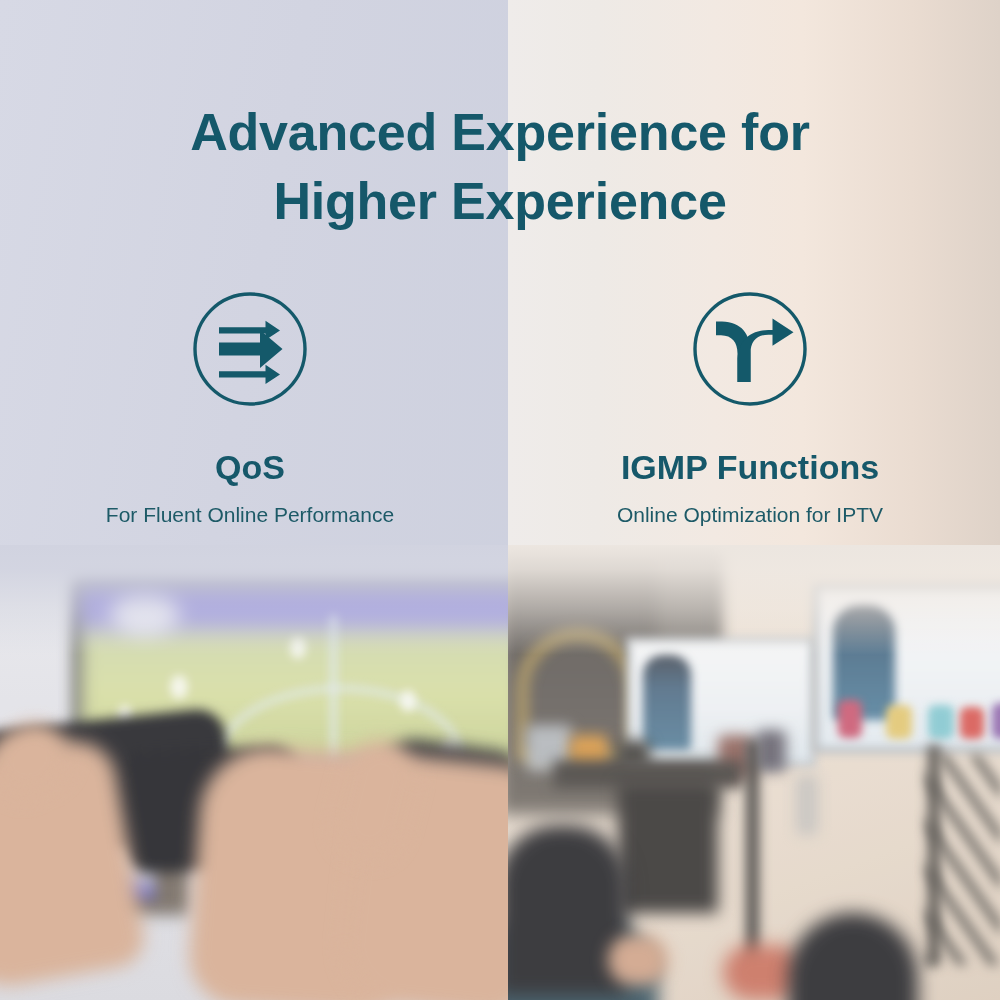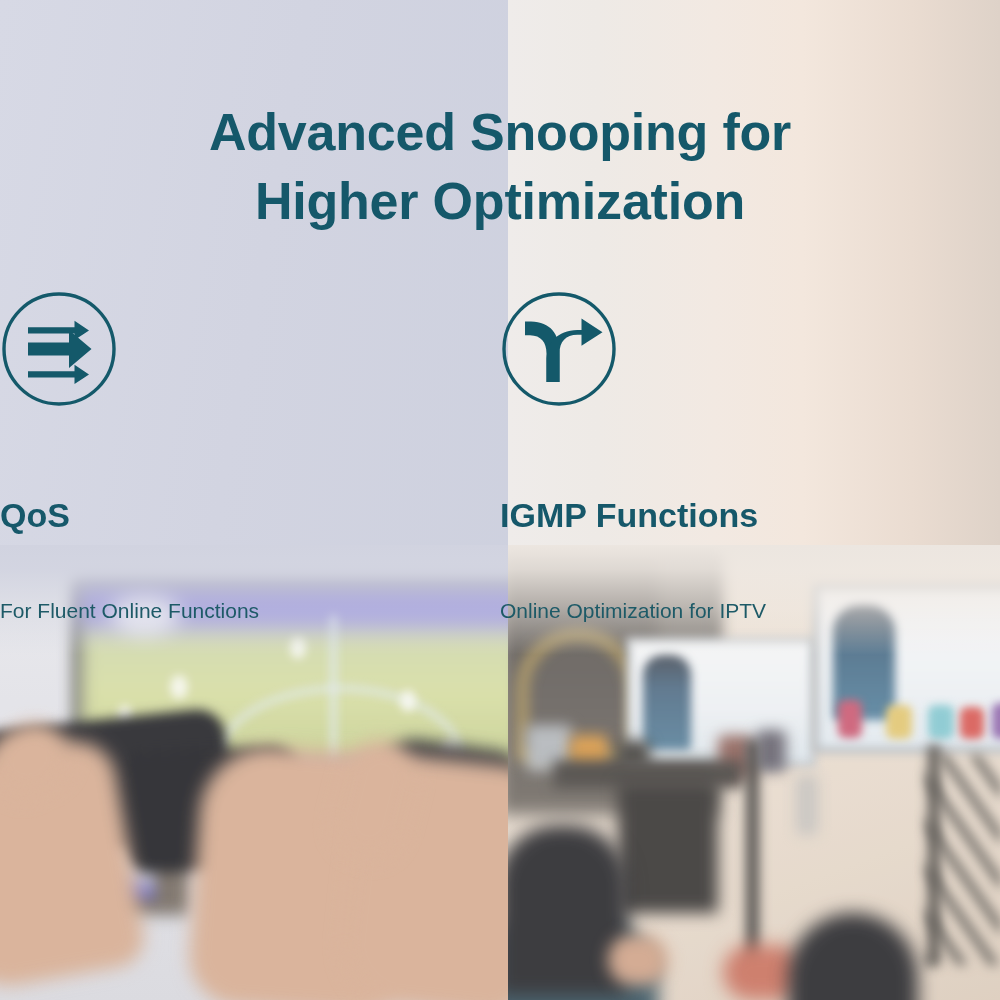--- a/index.html
+++ b/index.html
@@ -256,21 +256,21 @@
     line-height:1.33;
     letter-spacing:-0.2px;
   }
 
   .features {
     position:absolute; left:0; top:290px; width:1000px;
     display:flex;
   }
   .feature {
     width:500px;
-    display:flex; flex-direction:column; align-items:flex-start;gap:48px;
+    display:flex; flex-direction:column; align-items:center;
   }
   .feature .icon-wrap { width:118px; height:118px; }
   .feature .icon-wrap svg { display:block; width:118px; height:118px; }
 
   .feature .f-title {
     margin-top:42px;
     color:#16586a;
     font-size:34px;
     font-weight:700;
     line-height:1;
@@ -352,40 +352,40 @@
 
   <div class="photo-haze"></div>
   <div class="photo-fade">
     <div class="fl"></div>
     <div class="fr"></div>
   </div>
 
   <div class="content">
 
     <h1 class="headline">
-      <span>Advanced Snooping for</span><br>
-      <span>Higher Optimization</span>
+      <span>Advanced Experience for</span><br>
+      <span>Higher Experience</span>
     </h1>
 
     <div class="features">
 
       <div class="feature">
         <div class="icon-wrap">
           <svg viewBox="0 0 118 118" xmlns="http://www.w3.org/2000/svg">
             <circle cx="59" cy="59" r="55" fill="none" stroke="#14596a" stroke-width="3.4"></circle>
 
             <path d="M28 37.2 h46.5 v-6.4 l14.5 9.6 -14.5 9.6 v-6.4 H28 Z" fill="#14596a"></path>
 
             <path d="M28 52.6 h41 v-12.5 l22.5 18.9 -22.5 18.9 V65.4 H28 Z" fill="#14596a"></path>
 
             <path d="M28 81.2 h46.5 v-6.4 l14.5 9.6 -14.5 9.6 v-6.4 H28 Z" fill="#14596a"></path>
           </svg>
         </div>
         <div class="f-title">QoS</div>
-        <div class="f-sub">For Fluent Online Functions</div>
+        <div class="f-sub">For Fluent Online Performance</div>
       </div>
 
       <div class="feature">
         <div class="icon-wrap">
           <svg viewBox="0 0 118 118" xmlns="http://www.w3.org/2000/svg">
             <circle cx="59" cy="59" r="55" fill="none" stroke="#14596a" stroke-width="3.4"></circle>
 
             <path d="M46.5 92 V63.5 c0 -11.5 -5.5 -18 -16.5 -18.3 H25 V31.5 h6
                      c19.5 0.4 28.5 12.5 28.5 31.8 V92 Z" fill="#14596a"></path>
 

